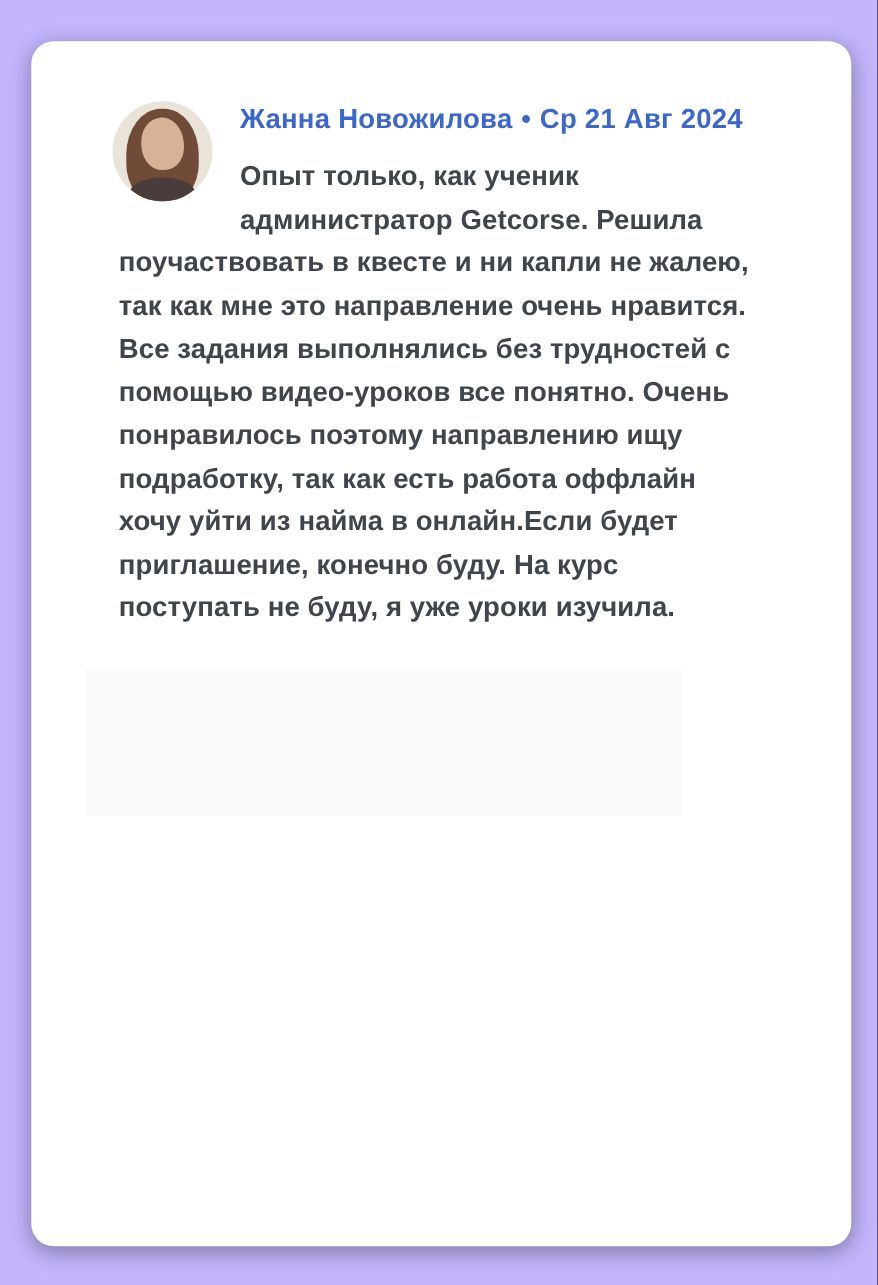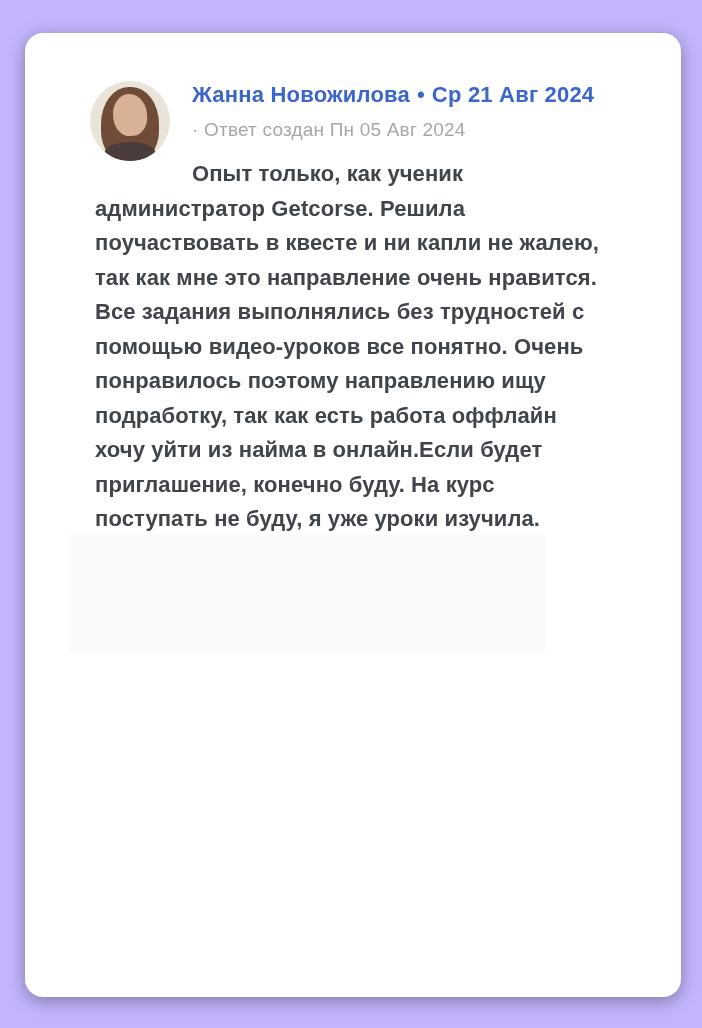--- a/index.html
+++ b/index.html
@@ -123,21 +123,20 @@
       <div class="avatar" title="woman-portrait-photo">
         <div class="avatar-hair"></div>
         <div class="avatar-face"></div>
         <div class="avatar-shoulders"></div>
       </div>
 
       <div class="header-line">
         <span class="author-link">Жанна Новожилова</span><span class="header-separator">•</span><span>Ср 21 Авг 2024</span>
       </div>
 
-      <div class="reply-meta">· Ответ создан Пн 05 Авг 2024</div>
 
       <p class="review-body">Опыт только, как ученик
 администратор Getcorse. Решила
 поучаствовать в квесте и ни капли не жалею,
 так как мне это направление очень нравится.
 Все задания выполнялись без трудностей с
 помощью видео-уроков все понятно. Очень
 понравилось поэтому направлению ищу
 подработку, так как есть работа оффлайн
 хочу уйти из найма в онлайн.Если будет

